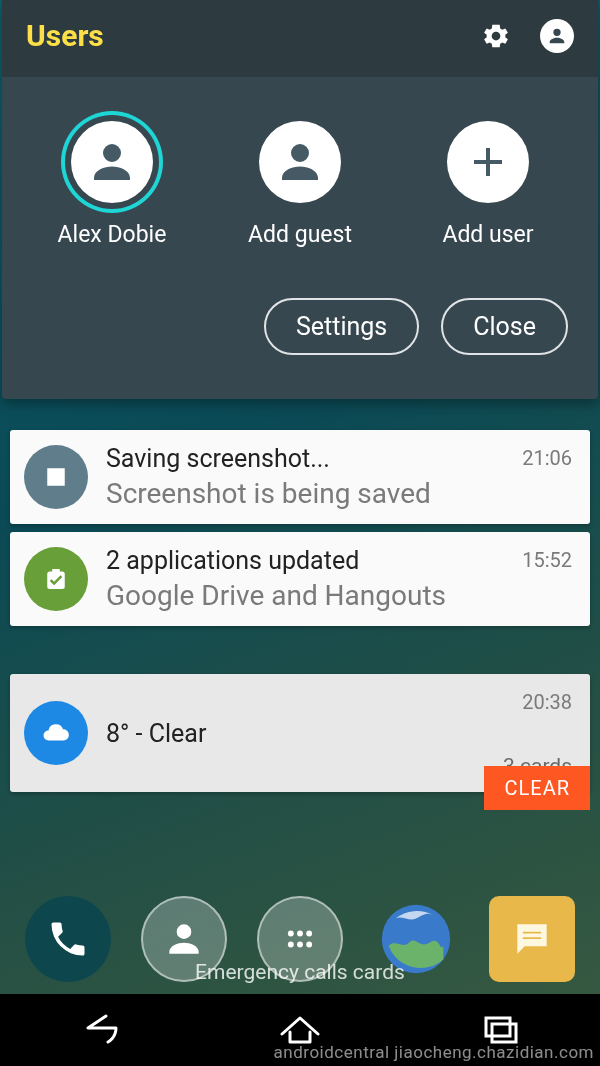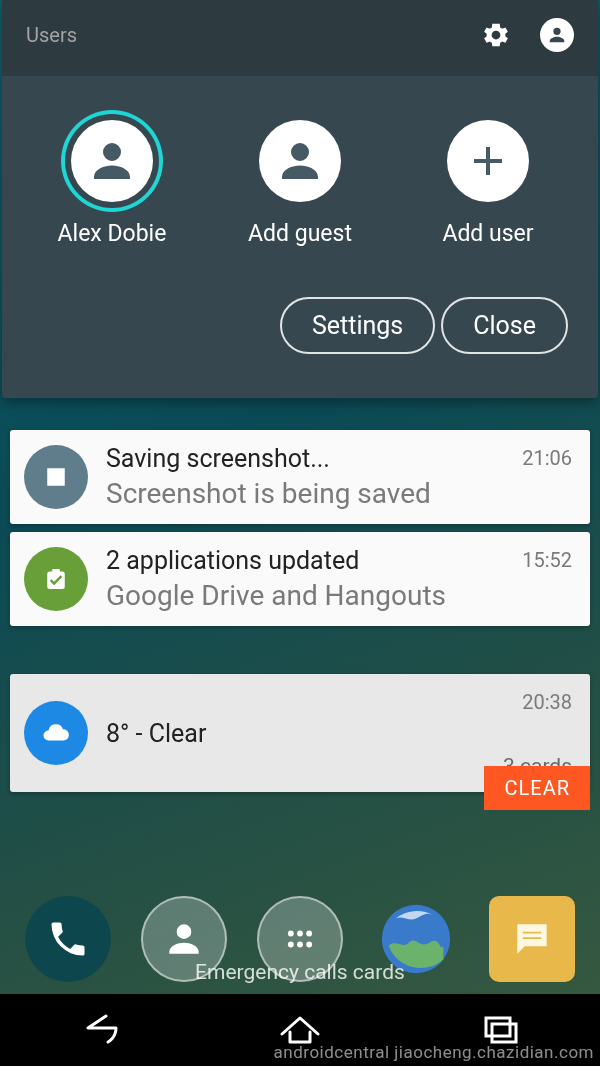--- a/index.html
+++ b/index.html
@@ -31,39 +31,39 @@
   background: #37474f;
   border-radius: 0 0 4px 4px;
   box-shadow: 0 6px 12px rgba(0,0,0,.3);
   padding-bottom: 28px;
 }
 .panel-header {
   background: #2d3a40;
   display: flex; align-items: center;
   padding: 18px 24px 24px;
 }
-.panel-title { color:#a3a3a3; font-size:20px; font-weight:400; flex:1; }
+.panel-title { color:#fde047; font-size:30px; font-weight:700; flex:1; }
 .hdr-icon { width:32px; height:32px; margin-left:28px; display:flex;align-items:center;justify-content:center; }
 .hdr-icon svg { width:30px; height:30px; fill:#fff; }
 .hdr-avatar { width:34px;height:34px;border-radius:50%;background:#fff;margin-left:28px;display:flex;align-items:center;justify-content:center; }
 .hdr-avatar svg { width:22px;height:22px; fill:#37474f; }
 
 .user-row {
   display:flex; justify-content:space-around;
   padding: 44px 16px 20px;
 }
 .user-item { display:flex; flex-direction:column; align-items:center; width:170px; }
 .user-circle { width:82px;height:82px;border-radius:50%;display:flex;align-items:center;justify-content:center;}
 .user-circle.white { background:#fff; }
 .user-circle.ringed { background:#fff; box-shadow:0 0 0 6px #37474f, 0 0 0 10px #1fd6d6; }
 .user-circle svg { width:54px;height:54px; fill:#455a64; }
 .user-circle.plus svg { width:48px;height:48px; }
 .user-label { color:#fff; font-size:23px; margin-top:18px; }
 
-.btn-row { display:flex; justify-content:flex-end; gap:6px; padding:30px 30px 16px; }
+.btn-row { display:flex; justify-content:flex-end; gap:22px; padding:30px 30px 16px; }
 .pill { border:2px solid #e0e4e6; color:#fff; font-size:25px; padding:12px 30px; border-radius:32px; background:transparent; }
 
 
 .notif-stack { position:absolute; top:430px; left:10px; right:10px; }
 .notif {
   background:#fafafa; border-radius:3px; margin-bottom:8px;
   box-shadow:0 2px 4px rgba(0,0,0,.25);
   display:flex; align-items:center; padding:14px 18px 14px 14px;
   min-height:92px;
 }

